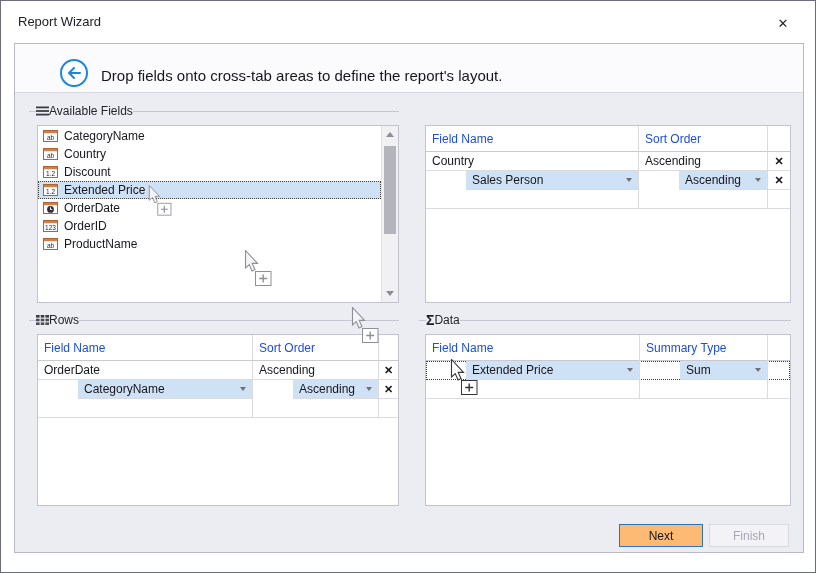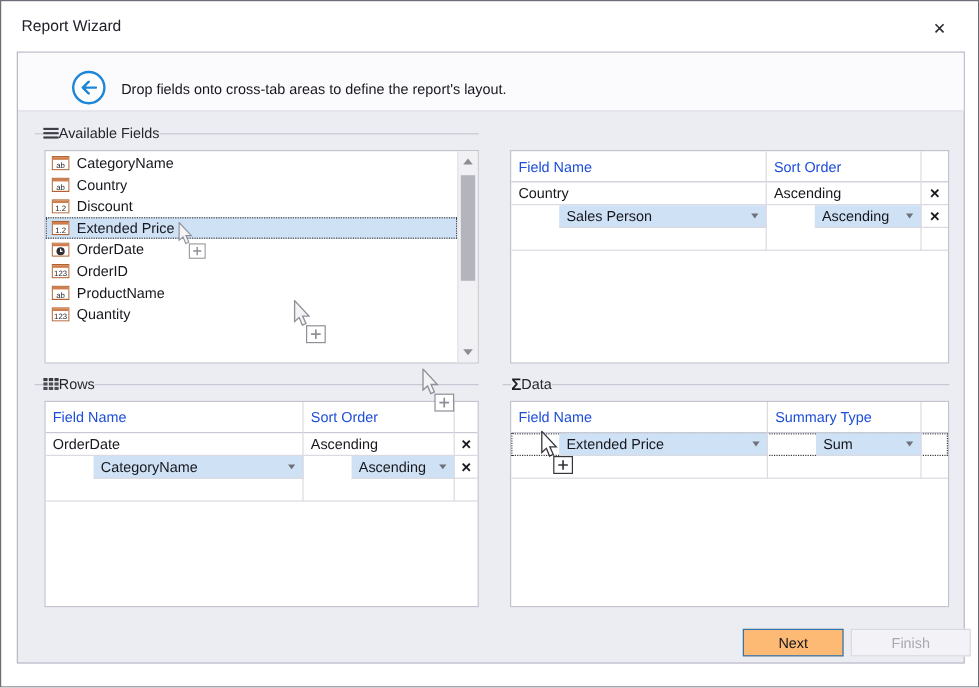--- a/index.html
+++ b/index.html
@@ -13,21 +13,21 @@
            font-size:13px; color:#26262c; display:flex; align-items:center; justify-content:center; cursor:default; }
 
   
   .content-bg { position:absolute; left:13px; top:42px; width:790px; height:510px;
                 background:#ecedf3; border:1px solid #b9b9c6; }
   .band { position:absolute; left:14px; top:43px; width:788px; height:49px;
           background:#fbfbfd; border-bottom:1px solid #d9d9e3; }
   .back-btn { position:absolute; left:59px; top:58px; width:28px; height:28px; border-radius:50%;
               border:2px solid var(--accent,#1d86d8); display:flex; align-items:center; justify-content:center;
               background:#fff; cursor:pointer; }
-  .instr { position:absolute; left:100px; top:66px; font-size:12px; color:#16161e; }
+  .instr { position:absolute; left:100px; top:66px; font-size:15px; color:#16161e; }
 
   
   .cap { position:absolute; height:16px; display:flex; align-items:center; 
          font-size:12px; color:#26262f; }
   .cap-line { height:1px; background:#c7c7d4; }
   .lead { width:7px; } .tail { flex:1; }
   .sigma { font-size:14px; font-weight:bold; color:#1d1d24; line-height:12px; }
 
   
   .listbox { position:absolute; left:36px; top:124px; width:362px; height:178px;
@@ -61,21 +61,21 @@
   .sel-bg { background:var(--sel,#cfe1f4);margin-left:40px; }
   .focus-row { outline:1px dotted #3a3a3a; outline-offset:-1px; }
   .dd { position:absolute; right:6px; top:50%; margin-top:-2px; width:0; height:0;
         border-left:3.5px solid transparent; border-right:3.5px solid transparent;
         border-top:4.5px solid #70707a; }
 
   
   .btn { position:absolute; top:523px; height:23px; font-size:12px; font-family:"Liberation Sans",sans-serif;
          display:flex; align-items:center; justify-content:center; cursor:pointer; }
   .btn.next { left:618px; width:84px; background:#fdba74; border:1px solid #2e75b6; color:#15151c; }
-  .btn.finish { left:708px; width:100px; background:#f3f3f7; border:1px solid #d9d9e1; color:#a8a8b2; cursor:default; }
+  .btn.finish { left:708px; width:80px; background:#f3f3f7; border:1px solid #d9d9e1; color:#a8a8b2; cursor:default; }
 
   
   .cursor { position:absolute; z-index:50; pointer-events:none; }
 </style>
 </head>
 <body>
 
 <div class="window">
 
   <span class="title">Report Wizard</span>
@@ -167,30 +167,20 @@
         </div>
         <div class="list-item">
           <span style="display: flex;">
             <svg width="15" height="12" viewBox="0 0 15 12" aria-hidden="true">
     <rect x="0.5" y="0.5" width="14" height="11" fill="#fff" stroke="#b2622f"></rect>
     <rect x="1" y="1" width="13" height="2.2" fill="#cf7f4e"></rect>
     <text x="7.5" y="10" font-size="6.5" text-anchor="middle" fill="#26262a" font-family="Liberation Sans, sans-serif">ab</text>
             </svg>
           </span>
           <span>ProductName</span>
-        </div>
-        <div class="list-item">
-          <span style="display: flex;">
-            <svg width="15" height="12" viewBox="0 0 15 12" aria-hidden="true">
-    <rect x="0.5" y="0.5" width="14" height="11" fill="#fff" stroke="#b2622f"></rect>
-    <rect x="1" y="1" width="13" height="2.2" fill="#cf7f4e"></rect>
-    <text x="7.5" y="10" font-size="6.5" text-anchor="middle" fill="#26262a" font-family="Liberation Sans, sans-serif">123</text>
-            </svg>
-          </span>
-          <span>Quantity</span>
         </div>
       </div>
     <div class="vscroll">
       <div class="sb-btn up">
           <span class="tri-up"></span>
         </div>
       <div class="sb-thumb"></div>
       <div class="sb-btn down">
           <span class="tri-down"></span>
         </div>

